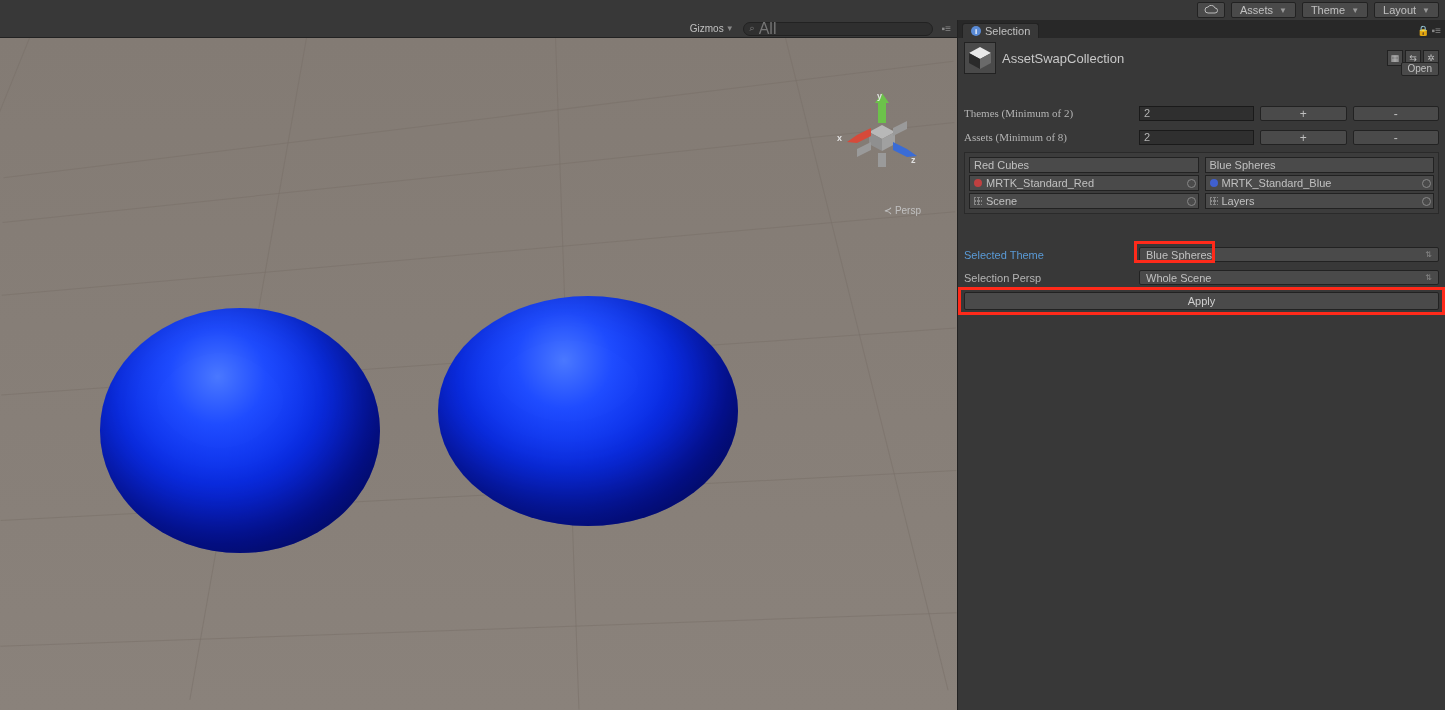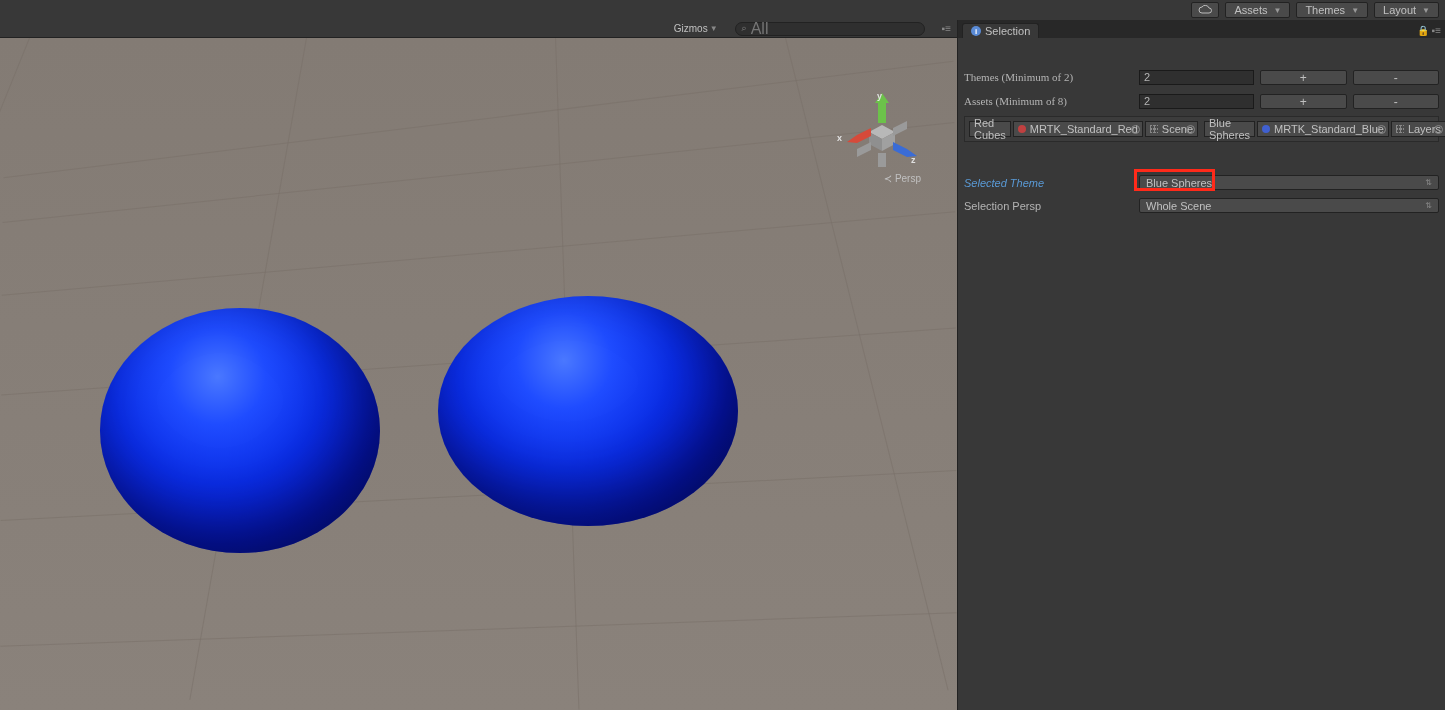--- a/index.html
+++ b/index.html
@@ -7,40 +7,40 @@
 
 
 .top-toolbar { position: absolute; top: 0; left: 0; right: 0; height: 20px; background: #383838; display: flex; justify-content: flex-end; align-items: center; padding: 0 6px; gap: 6px; }
 .tb-btn { background: #4a4a4a; border: 1px solid #222; color: #c0c0c0; font-size: 11px; height: 16px; display: flex; align-items: center; padding: 0 8px; border-radius: 2px; cursor: pointer; }
 .tb-btn.icon-only { padding: 0 6px; }
 .tb-btn .caret { margin-left: 6px; font-size: 8px; color: #999; }
 
 
 .main { position: absolute; top: 20px; left: 0; right: 0; bottom: 0; display: flex; }
 .scene-pane { flex: 1 1 auto; background: #383838; position: relative; border-right: 1px solid #222; }
-.scene-toolbar { position: absolute; top: 0; left: 0; right: 0; height: 18px; background: #383838; border-bottom: 1px solid #222; display: flex; justify-content: flex-end; align-items: center; padding: 0 4px; gap: 17px; }
+.scene-toolbar { position: absolute; top: 0; left: 0; right: 0; height: 18px; background: #383838; border-bottom: 1px solid #222; display: flex; justify-content: flex-end; align-items: center; padding: 0 4px; gap: 9px; }
 .scene-toolbar .gizmos { color: #c0c0c0; font-size: 10px; display: flex; align-items: center; }
 .scene-toolbar .gizmos .caret { font-size: 8px; margin-left: 2px; color: #888; }
 .scene-toolbar .search { display: flex; align-items: center; background: #2f2f2f; border: 1px solid #222; border-radius: 8px; height: 14px; padding: 0 6px; width: 190px; }
 .scene-toolbar .search .mag { font-size: 9px; color: #888; margin-right: 4px; }
 .scene-toolbar .search input { background: transparent; border: none; outline: none; color: #c0c0c0; font-size: 16px; width: 100%; }
 .scene-toolbar .colon { color: #888; font-size: 10px; margin-right: 2px; }
 
 
 .scene-view { position: absolute; top: 18px; left: 0; right: 0; bottom: 0; background: linear-gradient(#837b74 0%, #8a827b 100%); overflow: hidden; }
 .grid-line { position: absolute; background: rgba(120,112,104,0.55); }
 .floor { position: absolute; inset: 0; }
 .sphere { position: absolute; border-radius: 50%; background: radial-gradient(circle at 42% 28%, #4a78ff 0%, #1f4cff 20%, #0a2de8 45%, #0618c8 70%, #04109a 100%); box-shadow: inset -20px -30px 60px rgba(0,0,20,0.5); }
 .sphere1 { left: 100px; top: 270px; width: 280px; height: 245px; }
 .sphere2 { left: 438px; top: 258px; width: 300px; height: 230px; }
 
 
 .gizmo3d { position: absolute; top: 55px; right: 30px; width: 90px; height: 100px; }
 .gizmo3d .axis-label { position: absolute; font-size: 9px; font-weight: bold; color: #e0e0e0; }
-.gizmo3d .persp { position: absolute; top: 80px; right: 6px; font-size: 10px; color: #c0c0c0; }
+.gizmo3d .persp { position: absolute; top: 112px; right: 6px; font-size: 10px; color: #c0c0c0; }
 .gizmo3d svg { position: absolute; top: 0; left: 0; }
 
 
 .inspector { width: 487px; background: #383838; display: flex; flex-direction: column; }
 .tab-row { height: 18px; background: #282828; display: flex; align-items: flex-end; padding-left: 4px; position: relative; }
 .tab { background: #383838; border: 1px solid #222; border-bottom: none; border-radius: 3px 3px 0 0; padding: 1px 8px; font-size: 11px; color: #c0c0c0; display: flex; align-items: center; gap: 4px; }
 .tab .info-icon { width: 10px; height: 10px; border-radius: 50%; background: #5a8bd6; color: #fff; font-size: 8px; display: flex; align-items: center; justify-content: center; font-weight: bold; }
 .tab-row .lock { position: absolute; right: 4px; bottom: 2px; display: flex; gap: 2px; font-size: 10px; color: #888; }
 
 .insp-body { padding: 2px 6px; }
@@ -52,32 +52,32 @@
 .asset-header .hdr-icons .hbtn { width: 16px; height: 16px; background: #4a4a4a; border: 1px solid #222; display: flex; align-items: center; justify-content: center; cursor: pointer; font-size: 9px; color: #c0c0c0; }
 .open-btn { position: absolute; right: 0; top: 22px; border:1px solid #222; background:#4a4a4a; color:#c0c0c0; font-size:10px; padding:0 6px; height:14px; border-radius:2px; cursor:pointer;}
 
 .field-row { display: flex; align-items: center; height: 18px; margin: 6px 0; }
 .field-row .label { width: 175px; font-size: 11px; color: #b4b4b4; font-family: Liberation Serif, serif; }
 .field-row .numfield { width: 115px; height: 15px; background: #2f2f2f; border: 1px solid #1a1a1a; color: #b4b4b4; font-size: 11px; padding: 0 4px; margin-right: 6px; }
 .field-row .pm { flex: 1; display: flex; gap: 6px; }
 .field-row .pm button { flex: 1; height: 15px; background: #4a4a4a; border: 1px solid #222; color: #c0c0c0; font-size: 12px; cursor: pointer; border-radius: 2px; }
 
 .themes-box { border: 1px solid #2a2a2a; background: #3c3c3c; padding: 4px; margin-top: 4px; display: flex; gap: 6px; }
-.theme-col { flex: 1; display: flex; flex-direction: row; gap: 2px; }
+.theme-col { flex: 1; display: flex; flex-direction: column; gap: 2px; }
 .theme-cell { height: 16px; background: #4a4a4a; border: 1px solid #222; display: flex; align-items: center; padding: 0 4px; font-size: 11px; color: #c0c0c0; position: relative; }
 .theme-cell .dot { width: 8px; height: 8px; border-radius: 50%; margin-right: 4px; }
 .theme-cell .dot.red { background: #c04040; }
 .theme-cell .dot.blue { background: #4060d0; }
 .theme-cell .mesh { width: 8px; height: 8px; margin-right: 4px; position: relative; }
 .theme-cell .mesh::before { content:''; position:absolute; inset:0; background: linear-gradient(45deg,#888 25%,transparent 25%,transparent 75%,#888 75%),linear-gradient(-45deg,#888 25%,transparent 25%,transparent 75%,#888 75%); background-size:4px 4px;}
 .theme-cell .circ { position: absolute; right: 2px; top: 3px; width: 9px; height: 9px; border: 1px solid #888; border-radius: 50%; cursor: pointer; }
 
 .sel-row { display: flex; align-items: center; height: 17px; margin-top: 6px; position: relative; }
 .sel-row .label { width: 175px; font-size: 11px; }
-.sel-row .label.blue { color: #5a9ad6; font-style: italic; }
+.sel-row .label.blue { color: #5a9ad6; }
 .sel-row .dd { flex:1; height: 15px; background: #4a4a4a; border: 1px solid #222; color:#c0c0c0; font-size:11px; padding:0 6px; display:flex; align-items:center; justify-content:space-between; cursor:pointer; border-radius:2px;}
 .sel-row .dd .dcaret { font-size: 8px; color:#888; }
 .hl-red { position: absolute; border: 3px solid #ff2a1a; pointer-events: none; }
 .hl1 { left: 170px; right: 224px; top: -5px; height: 22px; }
 .apply-wrap { position: relative; margin-top: 6px; }
 .apply-wrap button { width: 100%; height: 18px; background: #4a4a4a; border: 1px solid #222; color: #cfcfcf; font-size: 11px; cursor: pointer; border-radius: 2px; }
 .hl2 { left: -6px; right: -6px; top: -5px; height: 28px; }
 </style>
 </head>
 <body>
@@ -86,21 +86,21 @@
   <div class="tb-btn icon-only">
     <svg width="14" height="10" viewBox="0 0 14 10">
         <path d="M4 8a3 3 0 010-6 4 4 0 017 1 2.5 2.5 0 010 5H4z" fill="none" stroke="#bbb" stroke-width="1"></path>
       </svg>
   </div>
   <div class="tb-btn">
     <span>Assets</span>
       <span class="caret">▼</span>
   </div>
   <div class="tb-btn">
-    <span>Themes</span>
+    <span>Theme</span>
       <span class="caret">▼</span>
   </div>
   <div class="tb-btn">
     <span>Layout</span>
       <span class="caret">▼</span>
   </div>
 </div>
 
 <div class="main">
 
@@ -169,20 +169,36 @@
         <span>Selection</span>
       </div>
       <div class="lock">
         <span>🔒</span>
         <span>▪≡</span>
       </div>
     </div>
 
     <div class="insp-body">
 
+      <div class="asset-header">
+        <div class="cube-icon">
+          <svg viewBox="0 0 26 26">
+            <polygon points="13,2 24,8 13,14 2,8" fill="#e8e8e8"></polygon>
+            <polygon points="2,8 13,14 13,24 2,18" fill="#2a2a2a"></polygon>
+            <polygon points="24,8 13,14 13,24 24,18" fill="#6a6a6a"></polygon>
+          </svg>
+        </div>
+        <span class="name">AssetSwapCollection</span>
+        <div class="hdr-icons">
+          <div class="hbtn">▦</div>
+          <div class="hbtn">⇆</div>
+          <div class="hbtn">✲</div>
+        </div>
+        <div class="open-btn">Open</div>
+      </div>
 
       <div style="height:22px;"></div>
 
       <div class="field-row">
         <span class="label">Themes (Minimum of 2)</span>
         <input class="numfield" value="2" style="">
         <div class="pm">
           <button>+</button>
           <button>-</button>
         </div>
@@ -242,16 +258,20 @@
       </div>
 
       <div class="sel-row">
         <span class="label">Selection Persp</span>
         <div class="dd">
           <span>Whole Scene</span>
             <span class="dcaret">⇅</span>
         </div>
       </div>
 
+      <div class="apply-wrap">
+        <button>Apply</button>
+        <div class="hl-red hl2"></div>
+      </div>
 
     </div>
   </div>
 </div>
 
 </body></html>

